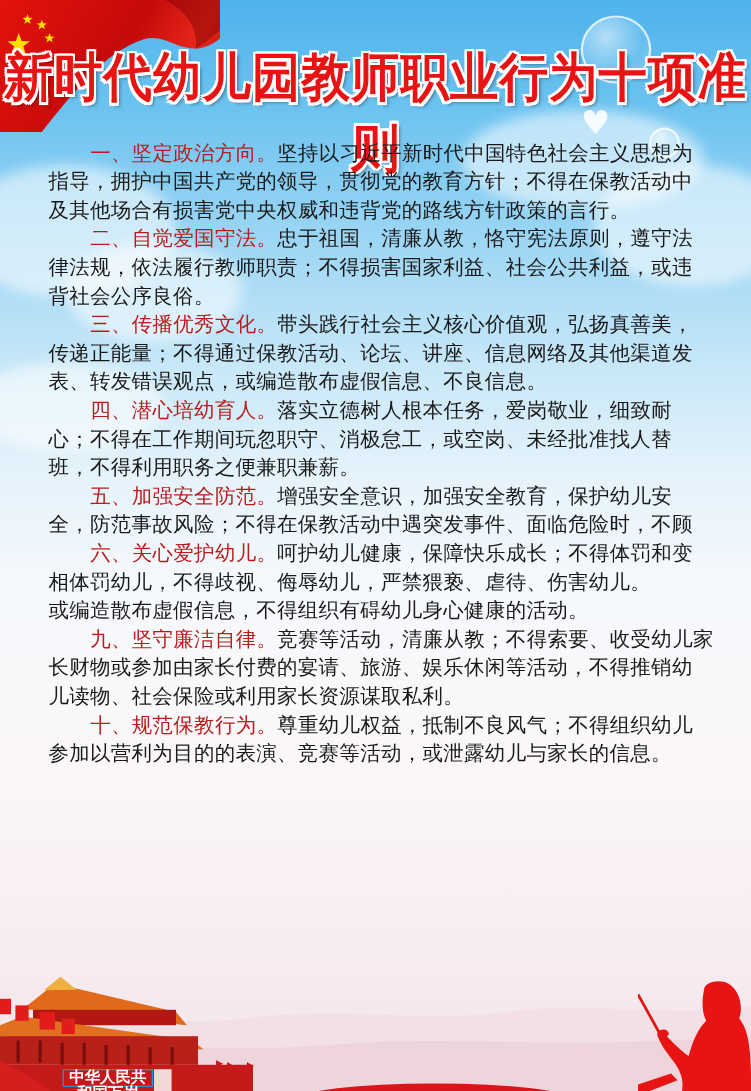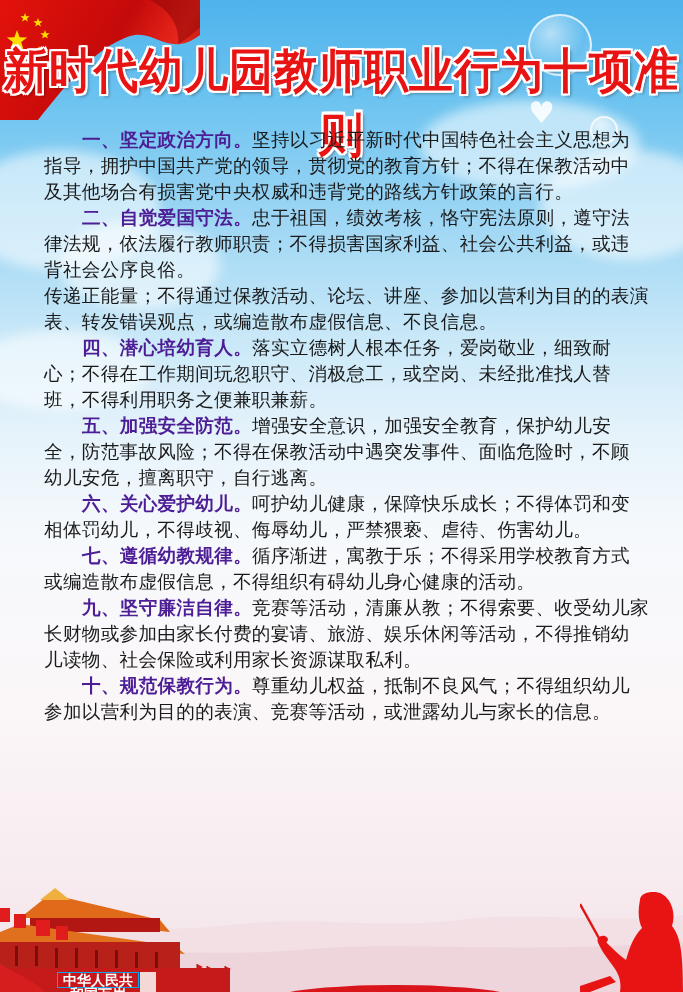--- a/index.html
+++ b/index.html
@@ -33,21 +33,21 @@
     }
 
     
     .content { position: absolute; left: 44px; top: 125px; width: 600px; }
     .section { margin: 0; }
     .line {
       height: 26px; line-height: 26px; font-size: 18.6px; color: #1a1a1a;
       white-space: nowrap; letter-spacing: 0.3px;
     }
     .line.first { padding-left: 38px; }
-    .heading { color: #4c1d95; font-weight: bold; }
+    .heading { color: #b91c1c; font-weight: normal; }
 
     
     .hills { position: absolute; left: 0; top: 880px; width: 683px; height: 112px; }
     .gate { position: absolute; left: 0; top: 880px; width: 230px; height: 112px; }
     .teacher { position: absolute; left: 580px; top: 890px; width: 103px; height: 102px; }
     .red-arc { position: absolute; left: 270px; top: 985px; width: 250px; height: 30px; border-radius: 50% 50% 0 0; background: #d9141a; }
     .flags-small { position: absolute; left: 195px; top: 962px; width: 40px; height: 20px; }
     .gate-banner-text {
       position: absolute; left: 57px; top: 972px; width: 80px; height: 14px;
       font-size: 14px; line-height: 14px; color: #fff; text-align: center;
@@ -91,44 +91,43 @@
 
   <div class="title">新时代幼儿园教师职业行为十项准则</div>
 
   <div class="content">
     <div class="section" style="margin-top:2px;">
       <div class="line first"><span class="heading">一、坚定政治方向。</span><span>坚持以习近平新时代中国特色社会主义思想为</span></div>
       <div class="line">指导，拥护中国共产党的领导，贯彻党的教育方针；不得在保教活动中</div>
       <div class="line">及其他场合有损害党中央权威和违背党的路线方针政策的言行。</div>
     </div>
     <div class="section">
-      <div class="line first"><span class="heading">二、自觉爱国守法。</span><span>忠于祖国，绩效考核，恪守宪法原则，遵守法</span></div>
+      <div class="line first"><span class="heading">二、自觉爱国守法。</span><span>忠于祖国，清廉从教，恪守宪法原则，遵守法</span></div>
       <div class="line">律法规，依法履行教师职责；不得损害国家利益、社会公共利益，或违</div>
       <div class="line">背社会公序良俗。</div>
     </div>
     <div class="section">
-      <div class="line">传递正能量；不得通过保教活动、论坛、讲座、参加以营利为目的的表演</div>
+      <div class="line first"><span class="heading">三、传播优秀文化。</span><span>带头践行社会主义核心价值观，弘扬真善美，</span></div>
+      <div class="line">传递正能量；不得通过保教活动、论坛、讲座、信息网络及其他渠道发</div>
       <div class="line">表、转发错误观点，或编造散布虚假信息、不良信息。</div>
     </div>
     <div class="section">
       <div class="line first"><span class="heading">四、潜心培幼育人。</span><span>落实立德树人根本任务，爱岗敬业，细致耐</span></div>
       <div class="line">心；不得在工作期间玩忽职守、消极怠工，或空岗、未经批准找人替</div>
       <div class="line">班，不得利用职务之便兼职兼薪。</div>
     </div>
     <div class="section">
       <div class="line first"><span class="heading">五、加强安全防范。</span><span>增强安全意识，加强安全教育，保护幼儿安</span></div>
       <div class="line">全，防范事故风险；不得在保教活动中遇突发事件、面临危险时，不顾</div>
-      <div class="line">幼儿安危，擅离职守，自行逃离。</div>
     </div>
     <div class="section">
       <div class="line first"><span class="heading">六、关心爱护幼儿。</span><span>呵护幼儿健康，保障快乐成长；不得体罚和变</span></div>
       <div class="line">相体罚幼儿，不得歧视、侮辱幼儿，严禁猥亵、虐待、伤害幼儿。</div>
     </div>
     <div class="section">
-      <div class="line first"><span class="heading">七、遵循幼教规律。</span><span>循序渐进，寓教于乐；不得采用学校教育方式</span></div>
       <div class="line">或编造散布虚假信息，不得组织有碍幼儿身心健康的活动。</div>
     </div>
     <div class="section">
       <div class="line first"><span class="heading">九、坚守廉洁自律。</span><span>竞赛等活动，清廉从教；不得索要、收受幼儿家</span></div>
       <div class="line">长财物或参加由家长付费的宴请、旅游、娱乐休闲等活动，不得推销幼</div>
       <div class="line">儿读物、社会保险或利用家长资源谋取私利。</div>
     </div>
     <div class="section">
       <div class="line first"><span class="heading">十、规范保教行为。</span><span>尊重幼儿权益，抵制不良风气；不得组织幼儿</span></div>
       <div class="line">参加以营利为目的的表演、竞赛等活动，或泄露幼儿与家长的信息。</div>

